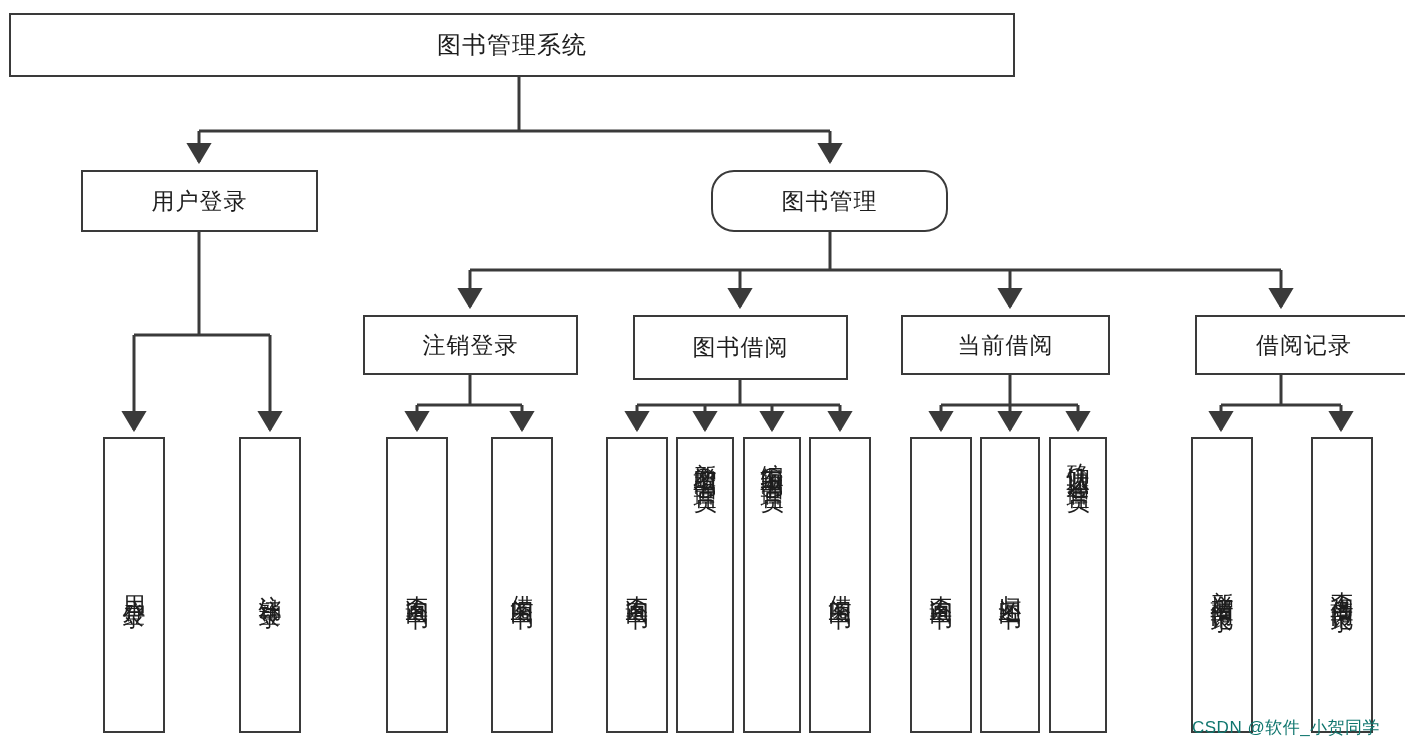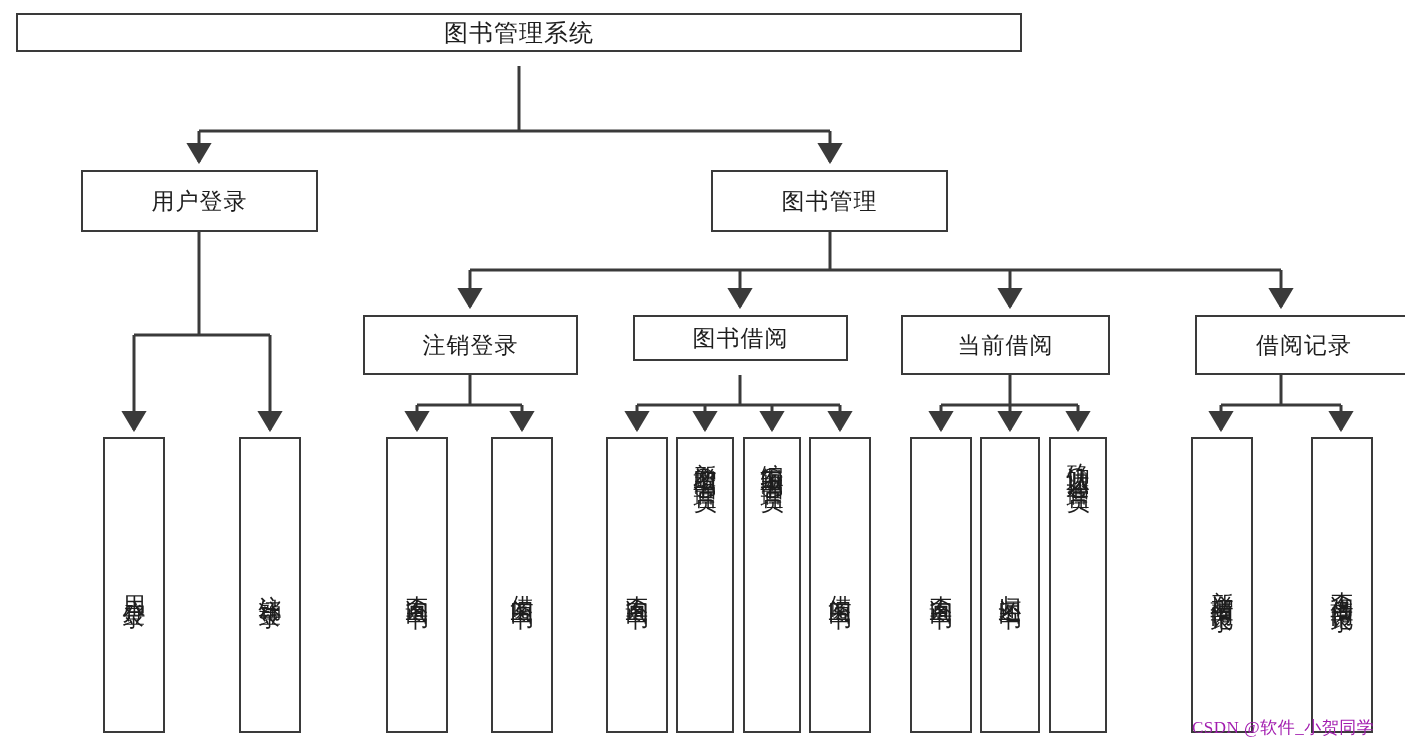--- a/index.html
+++ b/index.html
@@ -52,24 +52,24 @@
     padding: 6px 0;
     justify-content: center;
     align-items: center;
   }
   .node.vert.topalign {
     justify-content: flex-start;
   }
   .watermark {
     position: absolute;
     font-size: 17px;
-    color: #a21caf;
+    color: #0f766e;
     letter-spacing: 0.5px;
     white-space: nowrap;
-    font-family: Liberation Serif, serif;
+    font-family: Liberation Sans, sans-serif;
   }
 </style>
 </head>
 <body>
 
 <div id="canvas">
 
   <svg id="wires" viewBox="0 0 1405 747" xmlns="http://www.w3.org/2000/svg">
     <defs>
       <marker id="arrow" viewBox="0 0 10 12" refX="9" refY="6" markerWidth="7" markerHeight="9" orient="auto-start-reverse">
@@ -113,27 +113,27 @@
       <path d="M 1010 405 L 1010 430" marker-end="url(#arrow)"></path>
       <path d="M 1078 405 L 1078 430" marker-end="url(#arrow)"></path>
 
       <path d="M 1281 375 L 1281 405"></path>
       <path d="M 1221 405 L 1341 405"></path>
       <path d="M 1221 405 L 1221 430" marker-end="url(#arrow)"></path>
       <path d="M 1341 405 L 1341 430" marker-end="url(#arrow)"></path>
     </g>
   </svg>
 
-  <div class="node title" style="left:16px; top:13px; width:1006px; height:39px;">图书管理系统</div>
+  <div class="node title" style="left:9px; top:13px; width:1006px; height:64px;">图书管理系统</div>
 
   <div class="node horiz" style="left:81px; top:170px; width:237px; height:62px;">用户登录</div>
-  <div class="node horiz" style="left:711px; top:170px; width:237px; height:62px;">图书管理</div>
+  <div class="node horiz" style="left:711px; top:170px; width:237px; height:62px;border-radius:23px;">图书管理</div>
 
   <div class="node horiz" style="left:363px; top:315px; width:215px; height:60px;">注销登录</div>
-  <div class="node horiz" style="left:633px; top:315px; width:215px; height:46px;font-family:Liberation Serif, serif;">图书借阅</div>
+  <div class="node horiz" style="left:633px; top:315px; width:215px; height:65px;font-family:Liberation Serif, serif;">图书借阅</div>
   <div class="node horiz" style="left:901px; top:315px; width:209px; height:60px;">当前借阅</div>
   <div class="node horiz" style="left:1195px; top:315px; width:218px; height:60px;">借阅记录</div>
 
   <div class="node vert" style="left:103px; top:437px; width:62px; height:296px;">用户登录</div>
   <div class="node vert" style="left:239px; top:437px; width:62px; height:296px;">注销登录</div>
 
   <div class="node vert" style="left:386px; top:437px; width:62px; height:296px;">查询图书</div>
   <div class="node vert" style="left:491px; top:437px; width:62px; height:296px;">借阅图书</div>
 
   <div class="node vert" style="left:606px; top:437px; width:62px; height:296px;">查询图书</div>

